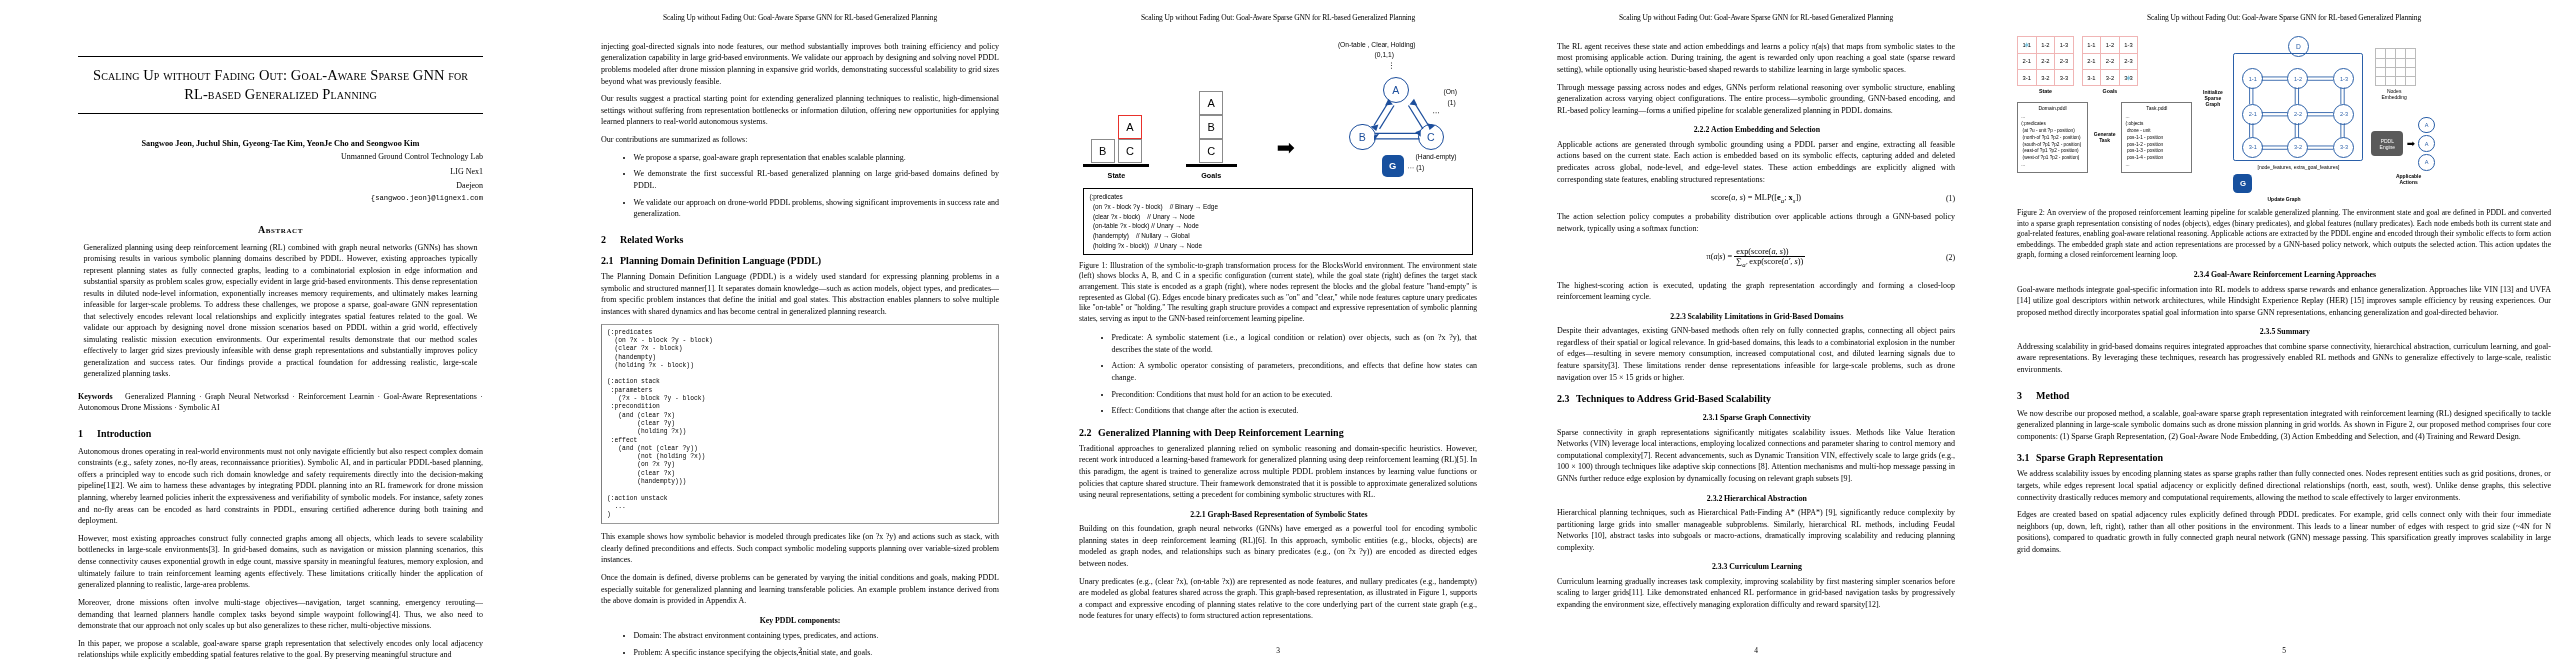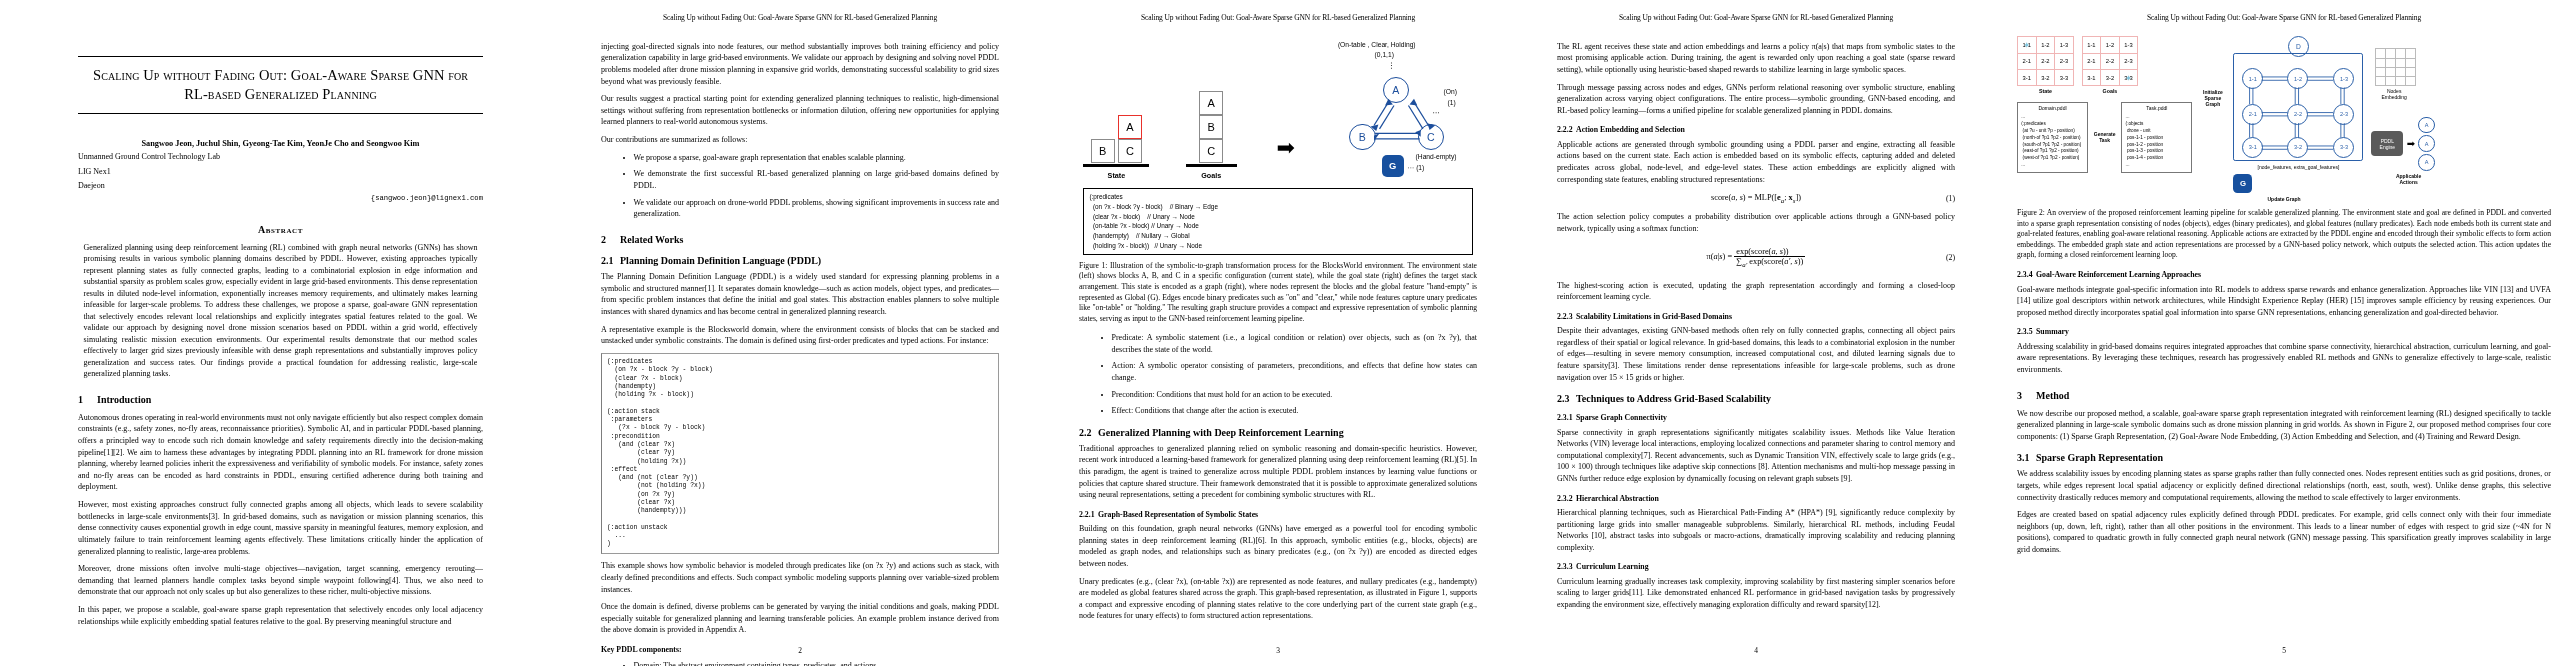--- a/index.html
+++ b/index.html
@@ -15,29 +15,29 @@
   .p4{width:478px;}
   .p5{width:578px;}
   .runhead{font-size:7.5px;text-align:center;margin-top:12.8px;letter-spacing:-0.1px;}
   .body{padding:0 40px;}
   .p1 .body{padding:0 78px;}
   .title-rule{border-top:1.7px solid #000;margin:0 0 0 0;}
   .title-rule.bot{border-top:1.7px solid #000;margin-top:0;}
   .paper-title{font-variant:small-caps;text-align:center;font-size:14.5px;line-height:1.28;
      padding:9.4px 3.3px 9.4px 3.3px;letter-spacing:0.1px;}
   .authors{text-align:center;font-weight:bold;font-size:8.3px;margin-top:25.6px;}
-  .affil{text-align:left;font-size:8px;margin-top:2.8px;line-height:1.45;}
+  .affil{text-align:right;font-size:8px;margin-top:2.8px;line-height:1.45;}
   .email{text-align:right;font-family:"Liberation Mono",monospace;font-size:7.2px;margin-top:2.2px;}
   .abs-head{text-align:center;font-variant:small-caps;font-size:10px;font-weight:bold;margin:22px 0 6.7px;letter-spacing:0.6px;}
   .abs-body{font-size:8px;line-height:1.44;text-align:justify;padding:0 5.6px;}
   .kw{font-size:8px;line-height:1.42;text-align:justify;margin-top:11px;}
   .kw b{font-weight:bold;}
   h2.sec{font-size:10px;font-weight:bold;margin:14.5px 0 6.7px;}
   h3.sub{font-size:10px;font-weight:bold;margin:10px 0 5px;}
-  h4.subsub{font-size:7.8px;font-weight:bold;margin:9px 0 4.4px;}
+  h4.subsub{font-size:7.8px;font-weight:bold;margin:9px 0 4.4px;text-align:center;}
   .num{display:inline-block;min-width:19px;}
   p.para{font-size:8px;line-height:1.45;text-align:justify;margin:0 0 6.1px;}
   ul.bul{margin:5.6px 0 6.7px 0;padding-left:24.5px;}
   ul.bul li{font-size:8px;line-height:1.45;text-align:justify;margin-bottom:5px;margin-left:8px;}
   pre.code{font-family:"Liberation Mono",monospace;font-size:6.3px;line-height:1.32;
     border:0.6px solid #9a9a9a;border-left:1.7px solid #7d7d7d;padding:3.9px 5px;margin:4.4px 0 6.7px;
     white-space:pre;background:#fff;overflow:hidden;}
   .eq{text-align:center;font-size:8.3px;margin:7.8px 0 7.8px;position:relative;}
   .eq .tag{position:absolute;right:0;top:50%;transform:translateY(-50%);font-size:7.8px;}
   .frac{display:inline-block;vertical-align:middle;text-align:left;}
@@ -109,20 +109,25 @@
       </div>
       <div class="authors">Sangwoo Jeon, Juchul Shin, Gyeong-Tae Kim, YeonJe Cho and Seongwoo Kim</div>
       <div class="affil">Unmanned Ground Control Technology Lab</div>
       <div class="affil">LIG Nex1</div>
       <div class="affil">Daejeon</div>
       <div class="email">{sangwoo.jeon}@lignex1.com</div>
 
       <div class="abs-head">Abstract</div>
       <div class="abs-body">Generalized planning using deep reinforcement learning (RL) combined with graph neural networks (GNNs) has shown promising results in various symbolic planning domains described by PDDL. However, existing approaches typically represent planning states as fully connected graphs, leading to a combinatorial explosion in edge information and substantial sparsity as problem scales grow, especially evident in large grid-based environments. This dense representation results in diluted node-level information, exponentially increases memory requirements, and ultimately makes learning infeasible for larger-scale problems. To address these challenges, we propose a sparse, goal-aware GNN representation that selectively encodes relevant local relationships and explicitly integrates spatial features related to the goal. We validate our approach by designing novel drone mission scenarios based on PDDL within a grid world, effectively simulating realistic mission execution environments. Our experimental results demonstrate that our method scales effectively to larger grid sizes previously infeasible with dense graph representations and substantially improves policy generalization and success rates. Our findings provide a practical foundation for addressing realistic, large-scale generalized planning tasks.</div>
 
+      <div class="kw">
+        <b>Keywords</b>
+        <span style="display:inline-block;width:5.6px"></span>
+        <span>Generalized Planning · Graph Neural Networksd · Reinforcement Learnin · Goal-Aware Representations · Autonomous Drone Missions · Symbolic AI</span>
+      </div>
 
       <h2 class="sec">
         <span class="num">1</span><span>Introduction</span>
       </h2>
       <p class="para">Autonomous drones operating in real-world environments must not only navigate efficiently but also respect complex domain constraints (e.g., safety zones, no-fly areas, reconnaissance priorities). Symbolic AI, and in particular PDDL-based planning, offers a principled way to encode such rich domain knowledge and safety requirements directly into the decision-making pipeline[1][2]. We aim to harness these advantages by integrating PDDL planning into an RL framework for drone mission planning, whereby learned policies inherit the expressiveness and verifiability of symbolic models. For instance, safety zones and no-fly areas can be encoded as hard constraints in PDDL, ensuring certified adherence during both training and deployment.</p>
       <p class="para">However, most existing approaches construct fully connected graphs among all objects, which leads to severe scalability bottlenecks in large-scale environments[3]. In grid-based domains, such as navigation or mission planning scenarios, this dense connectivity causes exponential growth in edge count, massive sparsity in meaningful features, memory explosion, and ultimately failure to train reinforcement learning agents effectively. These limitations critically hinder the application of generalized planning to realistic, large-area problems.</p>
       <p class="para">Moreover, drone missions often involve multi-stage objectives—navigation, target scanning, emergency rerouting—demanding that learned planners handle complex tasks beyond simple waypoint following[4]. Thus, we also need to demonstrate that our approach not only scales up but also generalizes to these richer, multi-objective missions.</p>
       <p class="para">In this paper, we propose a scalable, goal-aware sparse graph representation that selectively encodes only local adjacency relationships while explicitly embedding spatial features relative to the goal. By preserving meaningful structure and</p>
     </div>
   </div>
@@ -139,21 +144,20 @@
         <li>We validate our approach on drone-world PDDL problems, showing significant improvements in success rate and generalization.</li>
       </ul>
 
       <h2 class="sec">
         <span class="num">2</span><span>Related Works</span>
       </h2>
       <h3 class="sub">
         <span class="num">2.1</span><span>Planning Domain Definition Language (PDDL)</span>
       </h3>
       <p class="para">The Planning Domain Definition Language (PDDL) is a widely used standard for expressing planning problems in a symbolic and structured manner[1]. It separates domain knowledge—such as action models, object types, and predicates—from specific problem instances that define the initial and goal states. This abstraction enables planners to solve multiple instances with shared dynamics and has become central in generalized planning research.</p>
-      <p class="para">A representative example is the Blocksworld domain, where the environment consists of blocks that can be stacked and unstacked under symbolic constraints. The domain is defined using first-order predicates and typed actions. For instance:</p>
       <pre class="code">(:predicates
   (on ?x - block ?y - block)
   (clear ?x - block)
   (handempty)
   (holding ?x - block))
 
 (:action stack
  :parameters
    (?x - block ?y - block)
  :precondition

